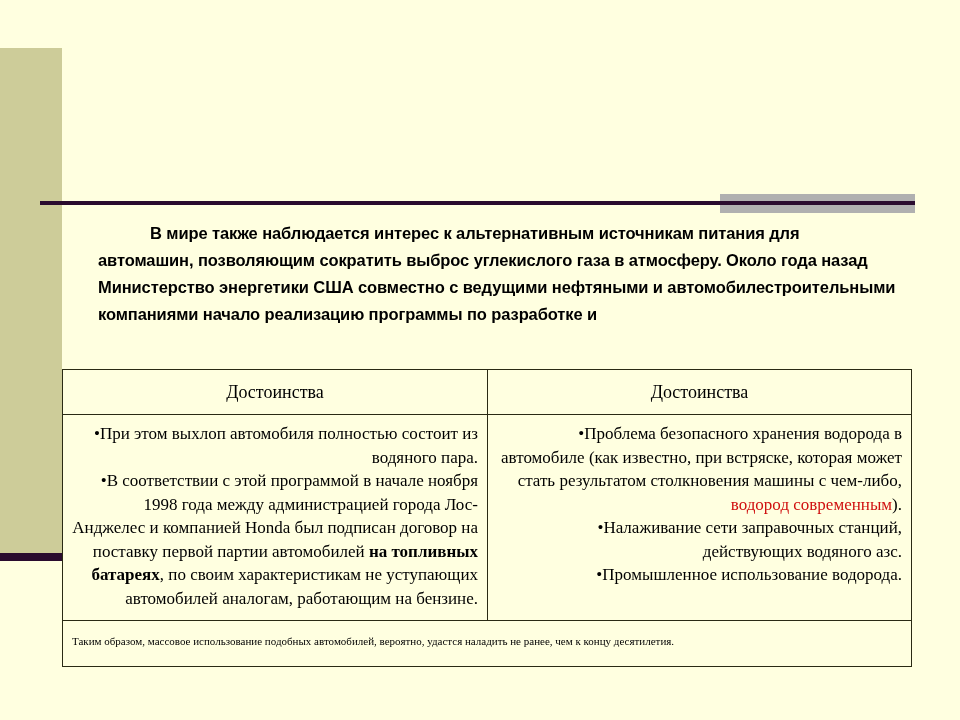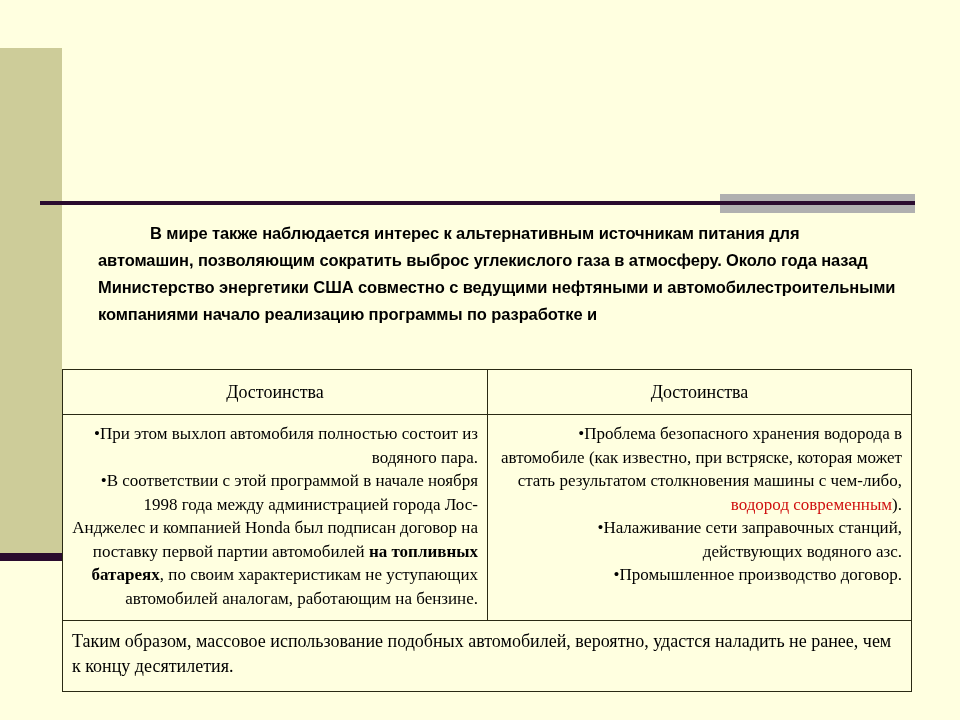--- a/index.html
+++ b/index.html
@@ -145,21 +145,21 @@
   }
   .bold-seg { font-weight: bold; }
   .red-seg { color: #D01010; }
 
   .footer-cell {
     padding: 8px 10px 12px 9px !important;
   }
   .footer-cell p {
     margin: 0;
     font-family: "Liberation Serif", serif;
-    font-size: 18px;
+    font-size: 11px;
     line-height: 25px;
     color: #000;
     text-align: left;
   }
 </style>
 </head>
 <body>
 
 <div id="slide">
 
@@ -192,21 +192,21 @@
         <td class="body-cell">
           <ul id="pros-list">
               <li><span class="blt">•</span><span>При этом выхлоп автомобиля полностью состоит из водяного пара.</span></li>
               <li><span class="blt">•</span><span>В соответствии с этой программой в начале ноября 1998 года между администрацией города Лос-Анджелес и компанией Honda был подписан договор на поставку первой партии автомобилей </span><span class="bold-seg">на топливных батареях</span><span>, по своим характеристикам не уступающих автомобилей аналогам, работающим на бензине.</span></li>
             </ul>
         </td>
         <td class="body-cell">
           <ul id="cons-list">
               <li><span class="blt">•</span><span>Проблема безопасного хранения водорода в автомобиле (как известно, при встряске, которая может стать результатом столкновения машины с чем-либо, </span><span class="red-seg">водород современным</span><span>).</span></li>
               <li><span class="blt">•</span><span>Налаживание  сети заправочных станций, действующих водяного азс.</span></li>
-              <li><span class="blt">•</span><span>Промышленное производство договор.</span></li>
+              <li><span class="blt">•</span><span>Промышленное использование водорода.</span></li>
             </ul>
         </td>
       </tr>
       <tr>
         <td class="footer-cell" colspan="2">
           <p>Таким образом, массовое использование подобных автомобилей, вероятно, удастся наладить не ранее, чем к концу десятилетия.</p>
         </td>
       </tr>
     </tbody>
   </table>

